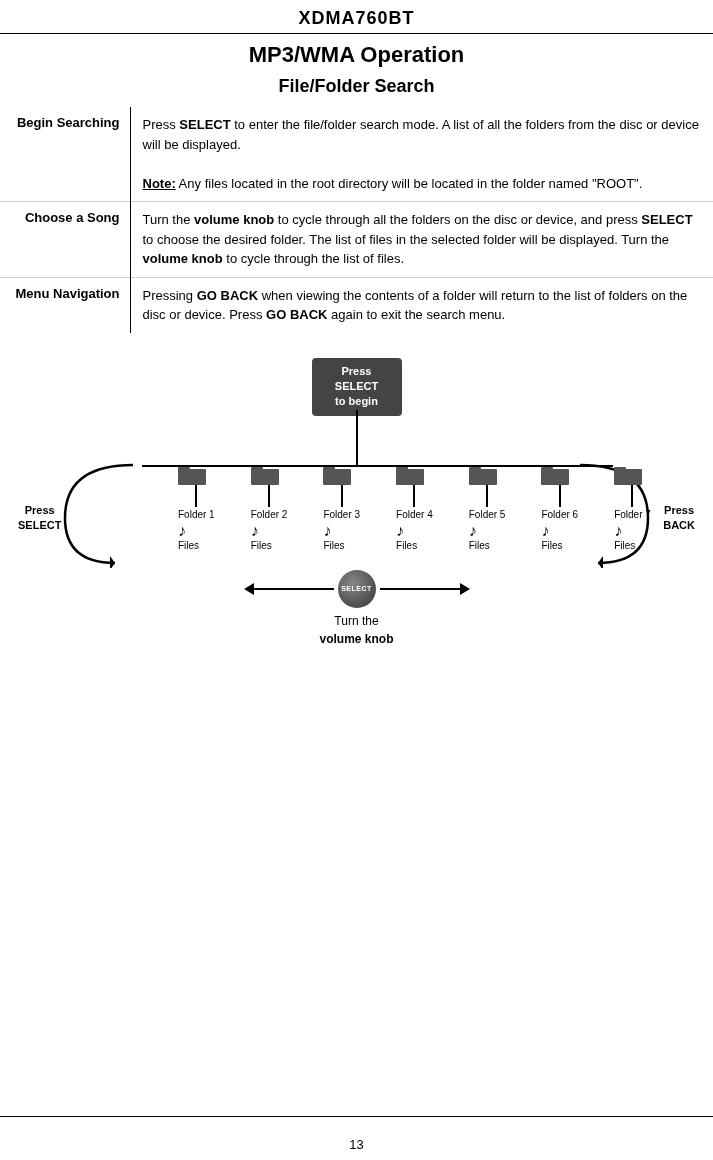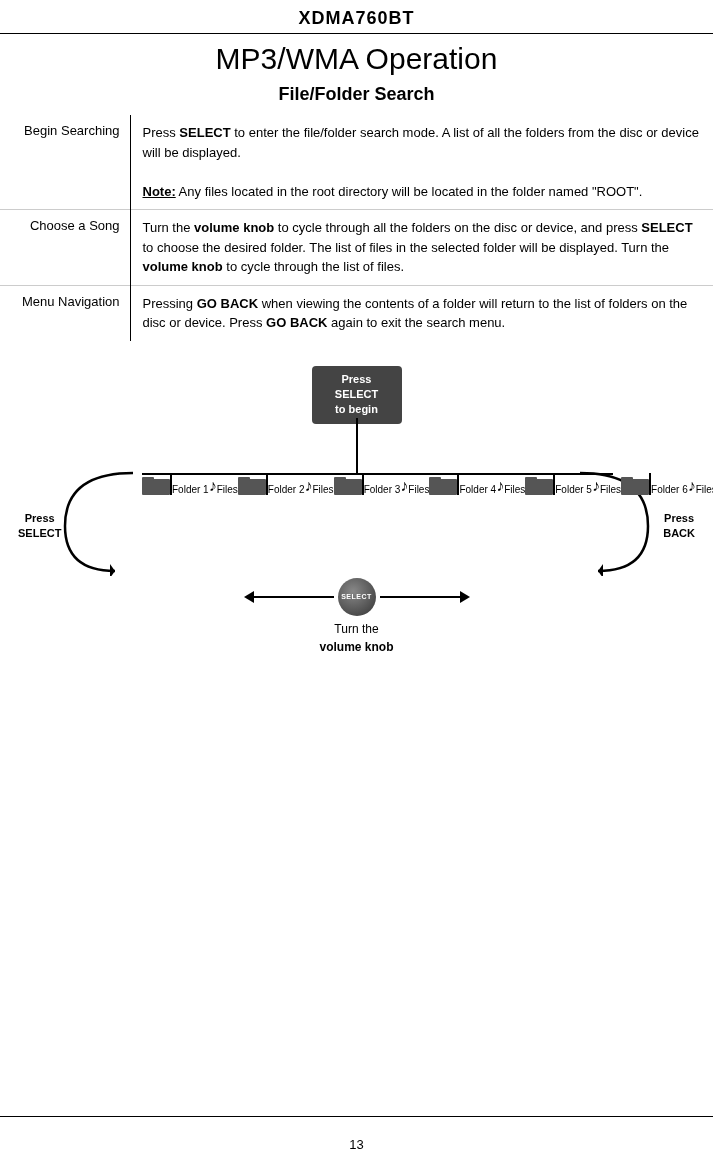--- a/index.html
+++ b/index.html
@@ -17,22 +17,22 @@
     .page-header {
       text-align: center;
       padding: 8px 0 4px;
       border-bottom: 1.5px solid #000;
       font-size: 18px;
       font-weight: bold;
       letter-spacing: 1px;
     }
     .page-title {
       text-align: center;
-      font-size: 30px;
-      font-weight: normal;
+      font-size: 22px;
+      font-weight: bold;
       padding: 8px 4px 4px;
     }
     .section-title {
       text-align: center;
       font-size: 18px;
       font-weight: bold;
       padding: 4px 0 10px;
     }
 
     
@@ -40,21 +40,21 @@
       width: 100%;
       border-collapse: collapse;
       padding: 0 10px;
     }
     .content-table td {
       padding: 8px 12px;
       vertical-align: top;
     }
     .content-table .label-cell {
       width: 130px;
-      font-weight: normal;
+      font-weight: bold;
       font-size: 13px;
       text-align: right;
       padding-right: 10px;
       white-space: nowrap;
     }
     .content-table .content-cell {
       border-left: 1.5px solid #000;
       font-size: 13px;
       line-height: 1.5;
     }
@@ -114,23 +114,24 @@
       top: 117px;
       left: 142px;
       right: 100px;
       display: flex;
       justify-content: space-between;
       align-items: flex-start;
     }
 
     .folder-item {
       display: flex;
-      flex-direction: row;
-      align-items: flex-end;
+      flex-direction: column;
+      align-items: flex-start;
       position: relative;
+      margin-left: 36px;
     }
 
     .folder-vline {
       width: 2px;
       height: 22px;
       background: #000;
       margin: 0 auto;
     }
 
     .folder-label {

